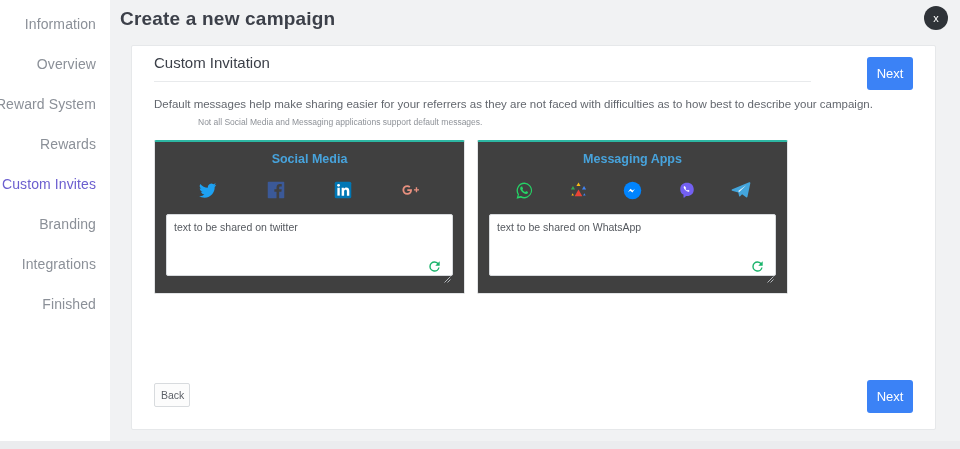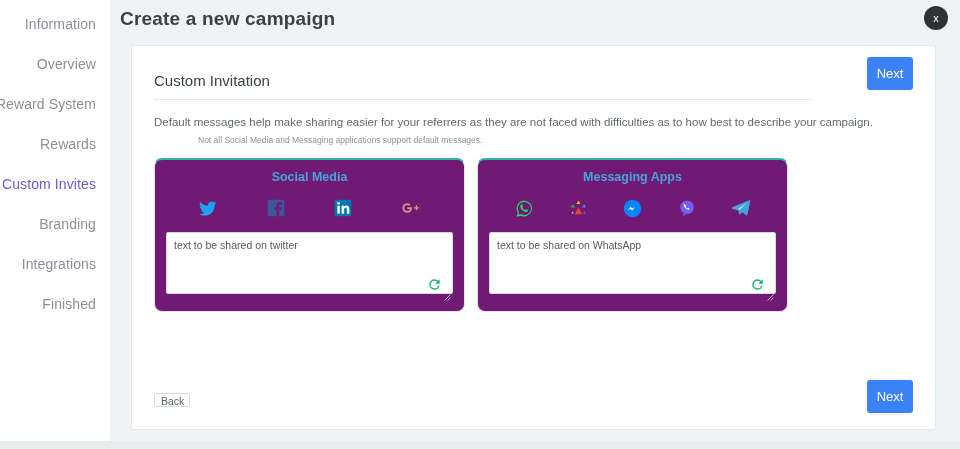--- a/index.html
+++ b/index.html
@@ -69,21 +69,21 @@
   .card {
     position: absolute;
     left: 131px; top: 45px;
     width: 805px; height: 385px;
     background: #ffffff;
     border: 1px solid #e6e8ea;
     border-radius: 2px;
   }
   .card-header {
     position: relative;
-    padding: 26px 22px 0 22px;
+    padding: 8px 22px 0 22px;
   }
   .card-title {
     font-size: 15px;
     color: #3c4049;
     padding-bottom: 10px;
     border-bottom: 1px solid #e8eaec;
     width: 657px;
   }
   .btn-next {
     position: absolute;
@@ -118,22 +118,22 @@
   
   .panels {
     display: flex;
     gap: 12px;
     margin: 13px 22px 0 22px;
   }
   .panel {
     width: 311px;
     border: 1px solid #e2e4e6;
     border-top: 2px solid #2db7a3;
-    border-radius: 8px;
-    background: #701a75;
+    border-radius: 2px;
+    background: #404040;
     padding: 10px 11px 13px 11px;
   }
   .panel-title {
     text-align: center;
     color: #47a3dc;
     font-size: 12.5px;
     font-weight: bold;
     margin-bottom: 9px;
   }
   .icon-row {
@@ -177,21 +177,21 @@
     position: absolute;
     right: 2px; bottom: 2px;
     width: 9px; height: 9px;
     cursor: nwse-resize;
   }
 
   
   .btn-back {
     position: absolute;
     left: 22px; bottom: 22px;
-    width: 36px; height: 14px;
+    width: 36px; height: 24px;
     background: #fcfcfc;
     border: 1px solid #d8dbde;
     border-radius: 2px;
     font-size: 10.5px;
     color: #5b5f66;
     cursor: pointer;
     font-family: "Liberation Sans", sans-serif;
   }
 
   .bottom-strip {

